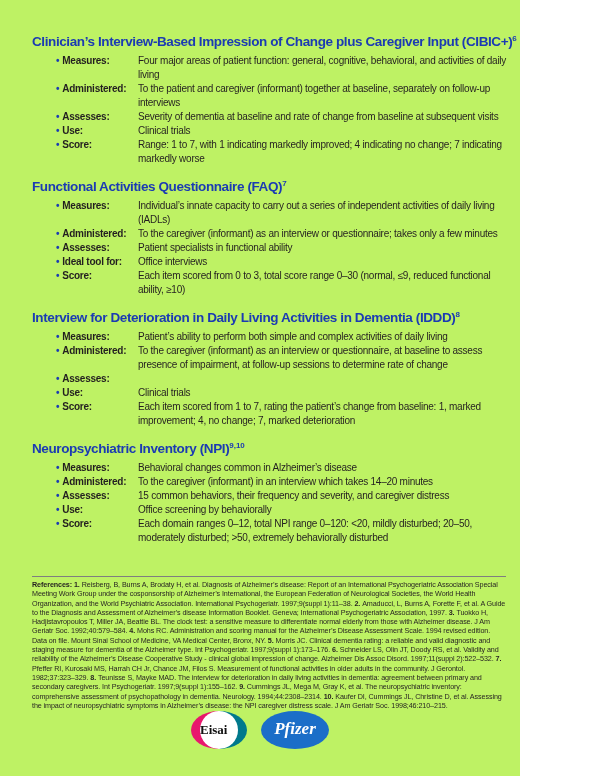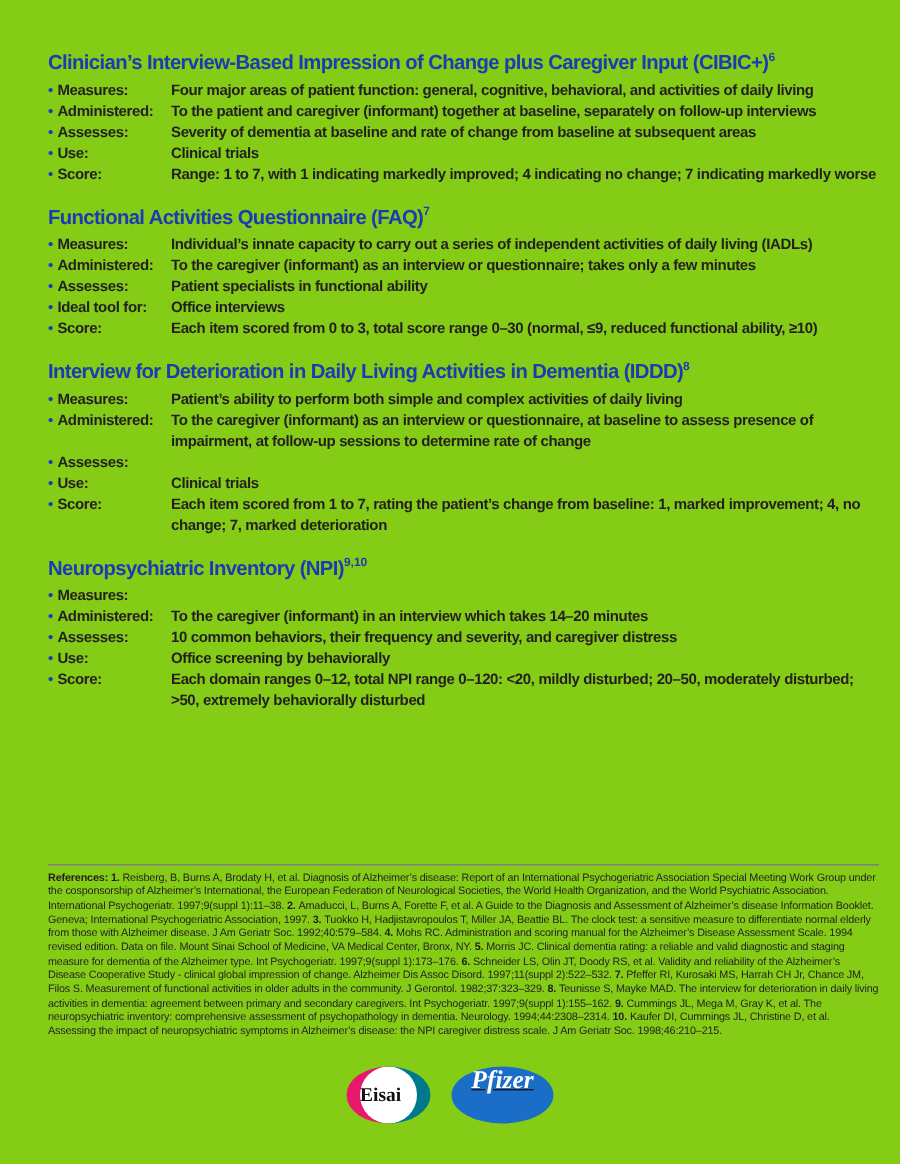--- a/index.html
+++ b/index.html
@@ -5,23 +5,23 @@
   html, body { margin: 0; padding: 0; background: #ffffff; }
   body {
     width: 600px; height: 776px;
     font-family: "Liberation Sans", sans-serif;
     color: #231f20;
     position: relative;
     overflow: hidden;
   }
   .page {
     box-sizing: border-box;
-    width: 600px; height: 776px;
+    width: 520px; height: 776px;
     padding: 34px 11px 0 32px;
-    background: #84cc16;
+    background: #bef264;
     position: relative;
   }
   
   section { margin: 0 0 13px 0; }
   h2.section-title {
     margin: 0 0 5px 0;
     font-size: 13.5px;
     font-weight: bold;
     letter-spacing: -0.4px;
     color: var(--blue, #1b3bb3);
@@ -31,32 +31,33 @@
     font-size: 8px;
     letter-spacing: 0;
     line-height: 0;
   }
   .row {
     display: flex;
     align-items: flex-start;
     font-size: 10px;
     line-height: 14px;
     letter-spacing: -0.25px;
+    margin-left: 24px;
   }
   .label {
     flex: 0 0 82px;
     font-weight: bold;
     white-space: nowrap;
   }
   .bullet {
     color: var(--blue, #1b3bb3);
     margin-right: 3px;
     font-weight: bold;
   }
-  .value { flex: 1; font-weight: bold; }
+  .value { flex: 1; }
   
   .ref-block {
     position: absolute;
     left: 32px; right: 14px;
     top: 576px;
   }
   .ref-rule {
     border: none;
     border-top: 1px solid #7f7f7f;
     margin: 0 0 3px 0;
@@ -101,23 +102,22 @@
     font-family: "Liberation Serif", serif;
     font-weight: bold;
     font-size: 13px;
     color: #111111;
   }
   .pfizer-logo {
     width: 68px; height: 38px;
     border-radius: 50%;
     background: var(--pfizer-blue, #1b6ec8);
     display: flex;
-    align-items: flex-start;
+    align-items: center;
     justify-content: center;
-    text-decoration: underline;
   }
   .pfizer-text {
     font-family: "Liberation Serif", serif;
     font-style: italic;
     font-weight: bold;
     font-size: 17px;
     color: #ffffff;
     transform: translateY(-1px);
   }
 </style>
@@ -132,21 +132,21 @@
         <div class="row">
           <div class="label"><span class="bullet">•</span><span class="label-text">Measures:</span></div>
           <div class="value">Four major areas of patient function: general, cognitive, behavioral, and activities of daily living</div>
         </div>
         <div class="row">
           <div class="label"><span class="bullet">•</span><span class="label-text">Administered:</span></div>
           <div class="value">To the patient and caregiver (informant) together at baseline, separately on follow-up interviews</div>
         </div>
         <div class="row">
           <div class="label"><span class="bullet">•</span><span class="label-text">Assesses:</span></div>
-          <div class="value">Severity of dementia at baseline and rate of change from baseline at subsequent areas</div>
+          <div class="value">Severity of dementia at baseline and rate of change from baseline at subsequent visits</div>
         </div>
         <div class="row">
           <div class="label"><span class="bullet">•</span><span class="label-text">Use:</span></div>
           <div class="value">Clinical trials</div>
         </div>
         <div class="row">
           <div class="label"><span class="bullet">•</span><span class="label-text">Score:</span></div>
           <div class="value">Range: 1 to 7, with 1 indicating markedly improved; 4 indicating no change; 7 indicating markedly worse</div>
         </div>
       </section>
@@ -192,28 +192,29 @@
         </div>
         <div class="row">
           <div class="label"><span class="bullet">•</span><span class="label-text">Score:</span></div>
           <div class="value">Each item scored from 1 to 7, rating the patient’s change from baseline: 1, marked improvement; 4, no change; 7, marked deterioration</div>
         </div>
       </section>
       <section>
         <h2 class="section-title">Neuropsychiatric Inventory (NPI)<sup>9,10</sup></h2>
         <div class="row">
           <div class="label"><span class="bullet">•</span><span class="label-text">Measures:</span></div>
+          <div class="value">Behavioral changes common in Alzheimer’s disease</div>
         </div>
         <div class="row">
           <div class="label"><span class="bullet">•</span><span class="label-text">Administered:</span></div>
           <div class="value">To the caregiver (informant) in an interview which takes 14–20 minutes</div>
         </div>
         <div class="row">
           <div class="label"><span class="bullet">•</span><span class="label-text">Assesses:</span></div>
-          <div class="value">10 common behaviors, their frequency and severity, and caregiver distress</div>
+          <div class="value">15 common behaviors, their frequency and severity, and caregiver distress</div>
         </div>
         <div class="row">
           <div class="label"><span class="bullet">•</span><span class="label-text">Use:</span></div>
           <div class="value">Office screening by behaviorally</div>
         </div>
         <div class="row">
           <div class="label"><span class="bullet">•</span><span class="label-text">Score:</span></div>
           <div class="value">Each domain ranges 0–12, total NPI range 0–120: &lt;20, mildly disturbed; 20–50, moderately disturbed; &gt;50, extremely behaviorally disturbed</div>
         </div>
       </section>

